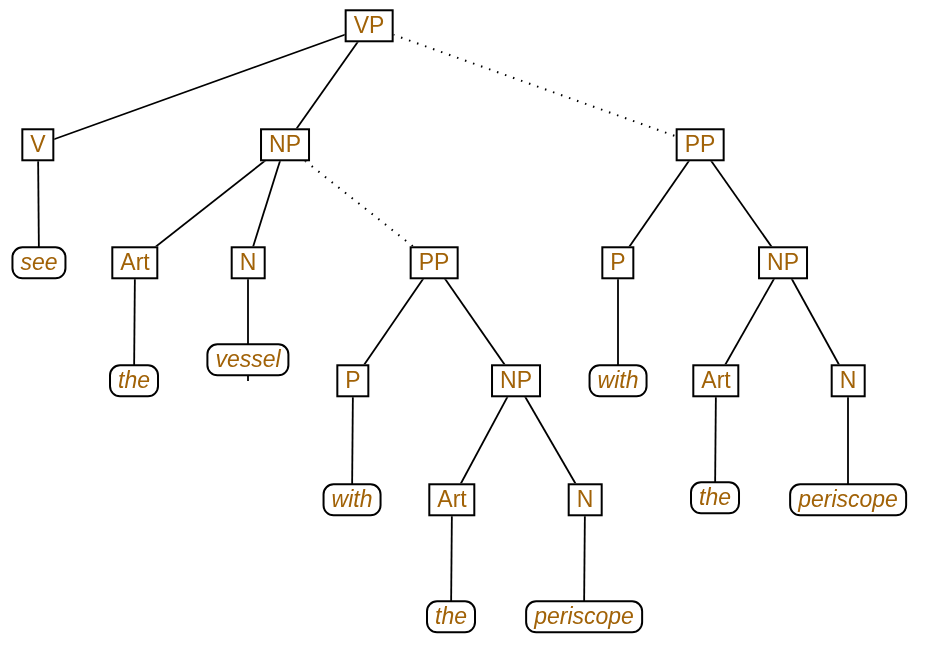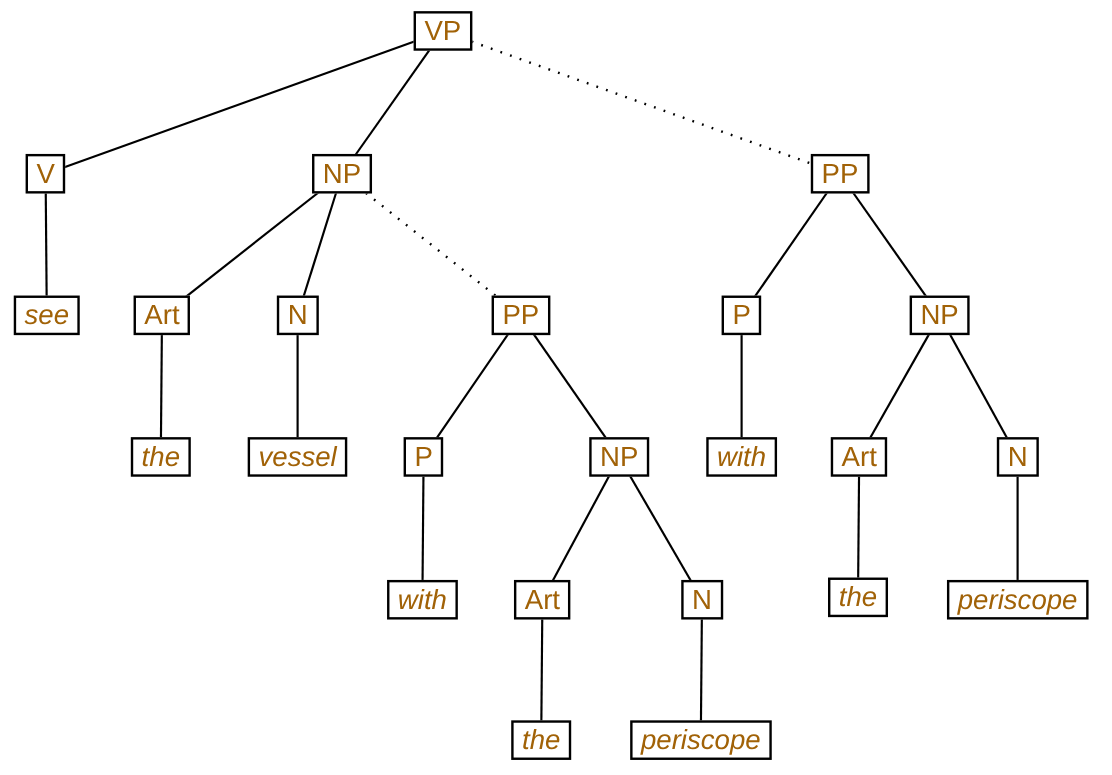--- a/index.html
+++ b/index.html
@@ -35,20 +35,21 @@
     border: 2px solid #000000;
     padding: 1px 7px 2px 7px;
     font-size: 23px;
     line-height: 1.15;
     color: #a16207;
     white-space: nowrap;
     text-align: center;
   }
   .node.word {
     font-style: italic;
+    border-radius: 11px;
   }
 </style>
 </head>
 <body>
 
 <div class="stage">
 
   <svg class="edges" width="927" height="646" viewBox="0 0 927 646">
     <line x1="369" y1="26" x2="38" y2="145"></line>
     <line x1="369" y1="26" x2="285" y2="145"></line>
@@ -82,21 +83,21 @@
   <div class="node" style="left:700px; top:145px;">PP</div>
 
   <div class="node word" style="left:39px;  top:263px;">see</div>
   <div class="node" style="left:135px; top:263px;">Art</div>
   <div class="node" style="left:248px; top:263px;">N</div>
   <div class="node" style="left:434px; top:263px;">PP</div>
   <div class="node" style="left:618px; top:263px;">P</div>
   <div class="node" style="left:783px; top:263px;">NP</div>
 
   <div class="node word" style="left:134px; top:381px;">the</div>
-  <div class="node word" style="left:248px; top:381px;">vessel</div>
+  <div class="node word" style="left:248px; top:360px;">vessel</div>
   <div class="node" style="left:353px; top:381px;">P</div>
   <div class="node" style="left:516px; top:381px;">NP</div>
   <div class="node word" style="left:618px; top:381px;">with</div>
   <div class="node" style="left:716px; top:381px;">Art</div>
   <div class="node" style="left:848px; top:381px;">N</div>
 
   <div class="node word" style="left:352px; top:500px;">with</div>
   <div class="node" style="left:452px; top:500px;">Art</div>
   <div class="node" style="left:585px; top:500px;">N</div>
   <div class="node word" style="left:715px; top:498px;">the</div>

